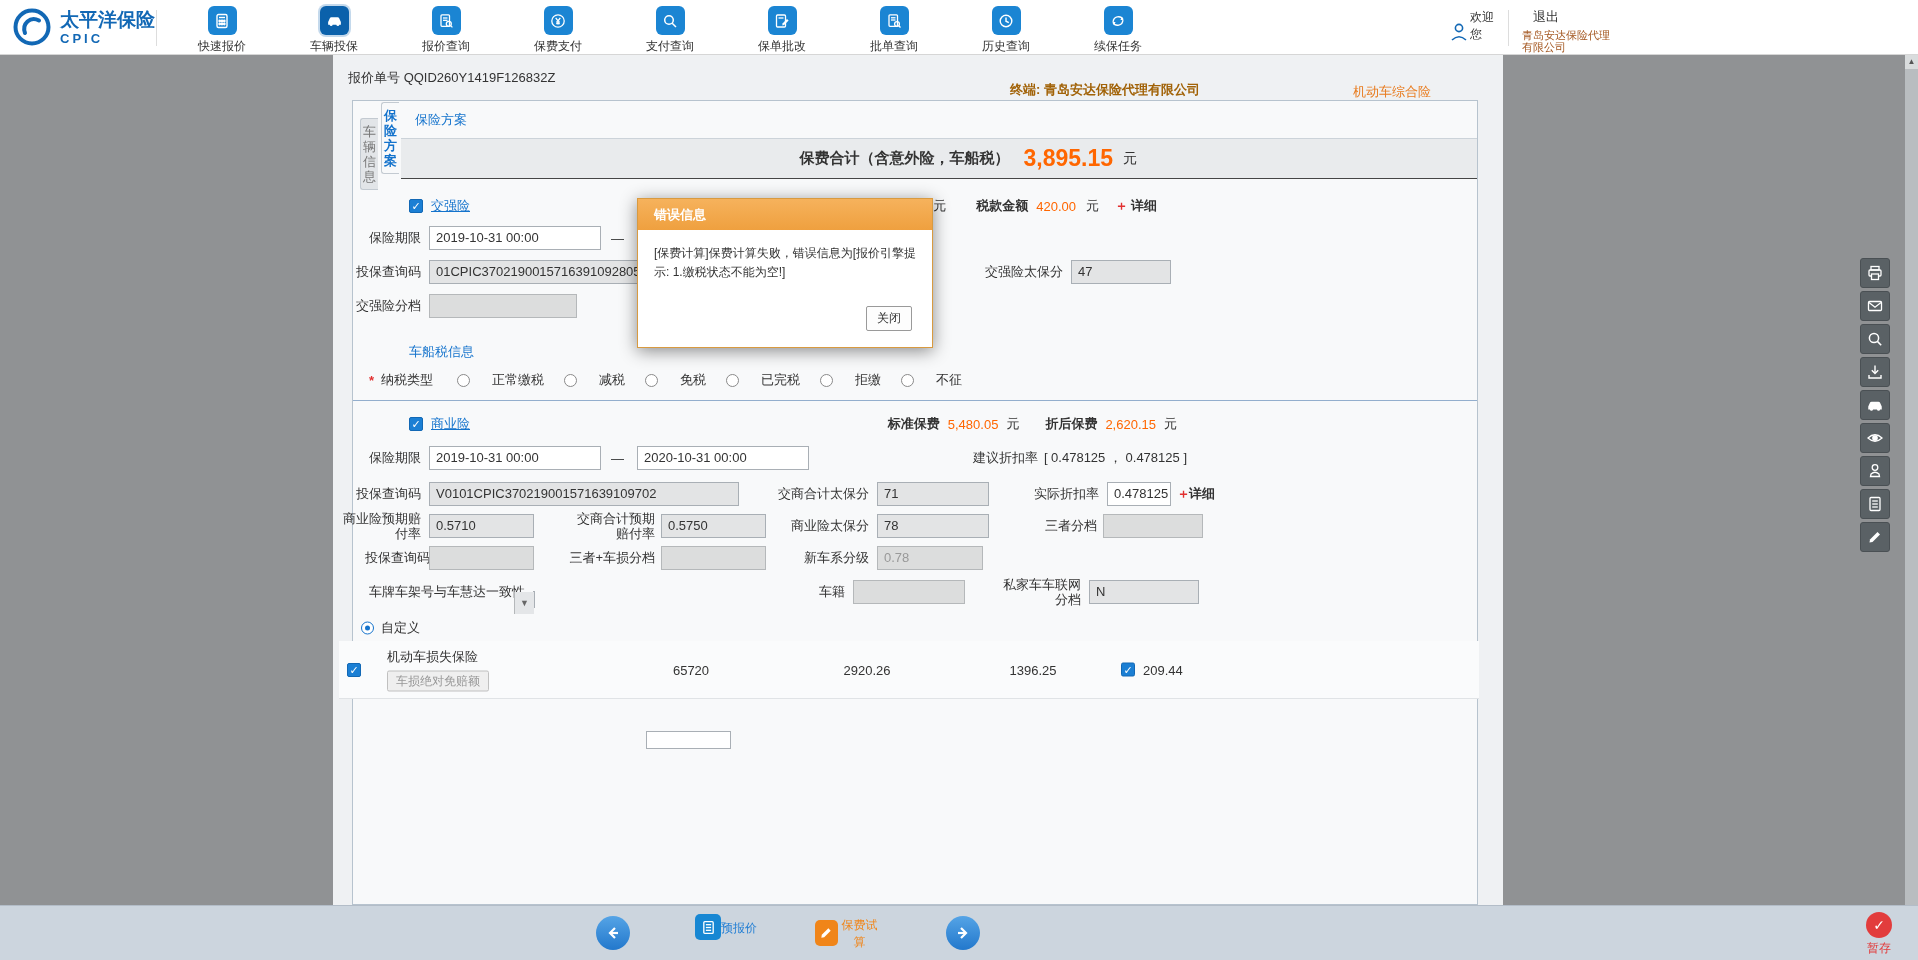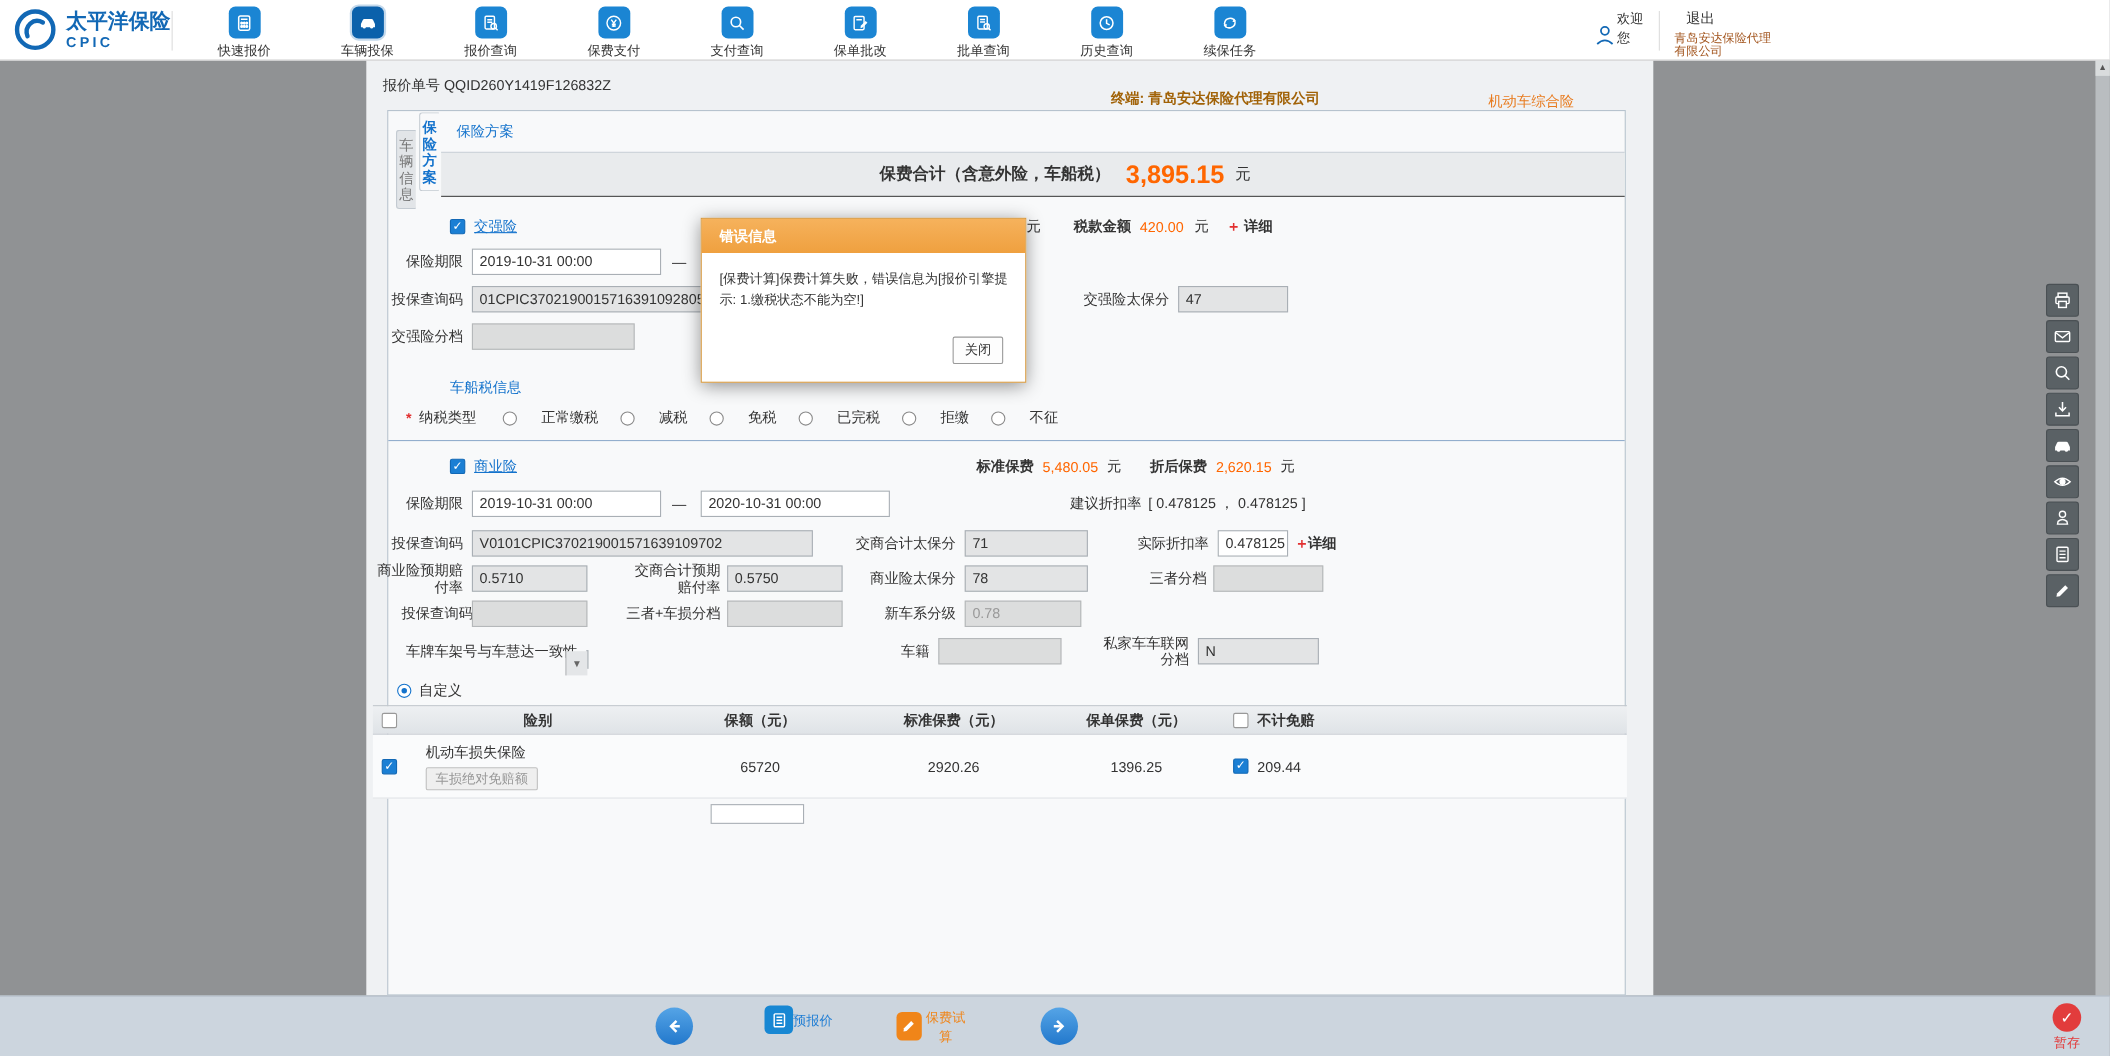--- a/index.html
+++ b/index.html
@@ -396,31 +396,20 @@
       <span class="inp dis" style="left:500px;width:112px"></span>
       <span class="lbl2" style="left:648px;width:80px">私家车车联网分档</span>
       <span class="inp ro" style="left:736px;width:110px">N</span>
     </div>
     <div class="frow" style="top:514px">
       <span class="rd on" style="left:8px"></span>
       <span style="left:28px">自定义</span>
     </div>
 
     <div class="ctable">
-      <div class="thead">
-        <span class="cb" style="left:8px"></span>
-        <span class="tc" style="left:40px;width:220px">险别</span>
-        <span class="tc" style="left:260px;width:184px">保额（元）</span>
-        <span class="tc" style="left:444px;width:168px">标准保费（元）</span>
-        <span class="tc" style="left:612px;width:164px">保单保费（元）</span>
-        <span class="ded-group" style="left:782px">
-          <span class="cb"></span>
-          <span>不计免赔</span>
-        </span>
-      </div>
       <div class="trow">
         <span class="cb on" style="left:8px"></span>
         <span style="left:48px;top:16px">机动车损失保险</span>
         <span class="cov-btn" style="left:48px;top:40px">车损绝对免赔额</span>
         <span class="tc" style="left:260px;width:184px">65720</span>
         <span class="tc" style="left:444px;width:168px">2920.26</span>
         <span class="tc" style="left:612px;width:164px">1396.25</span>
         <span class="ded-group" style="left:782px">
           <span class="cb on"></span>
           <span>209.44</span>

